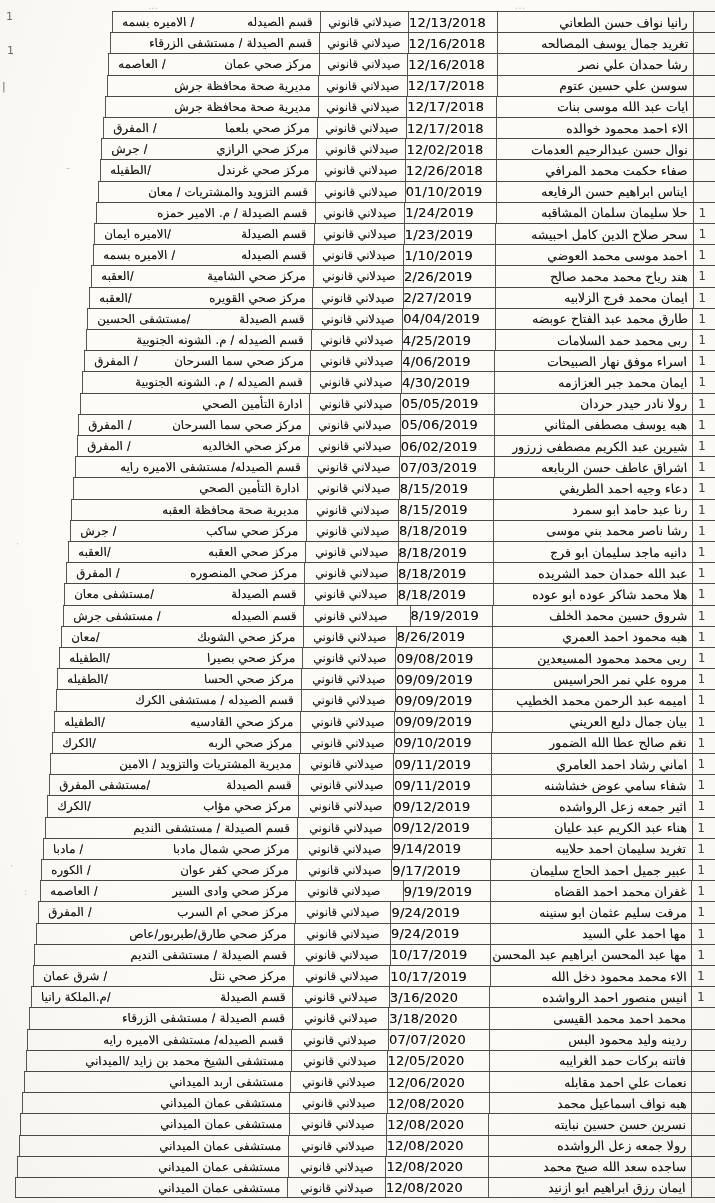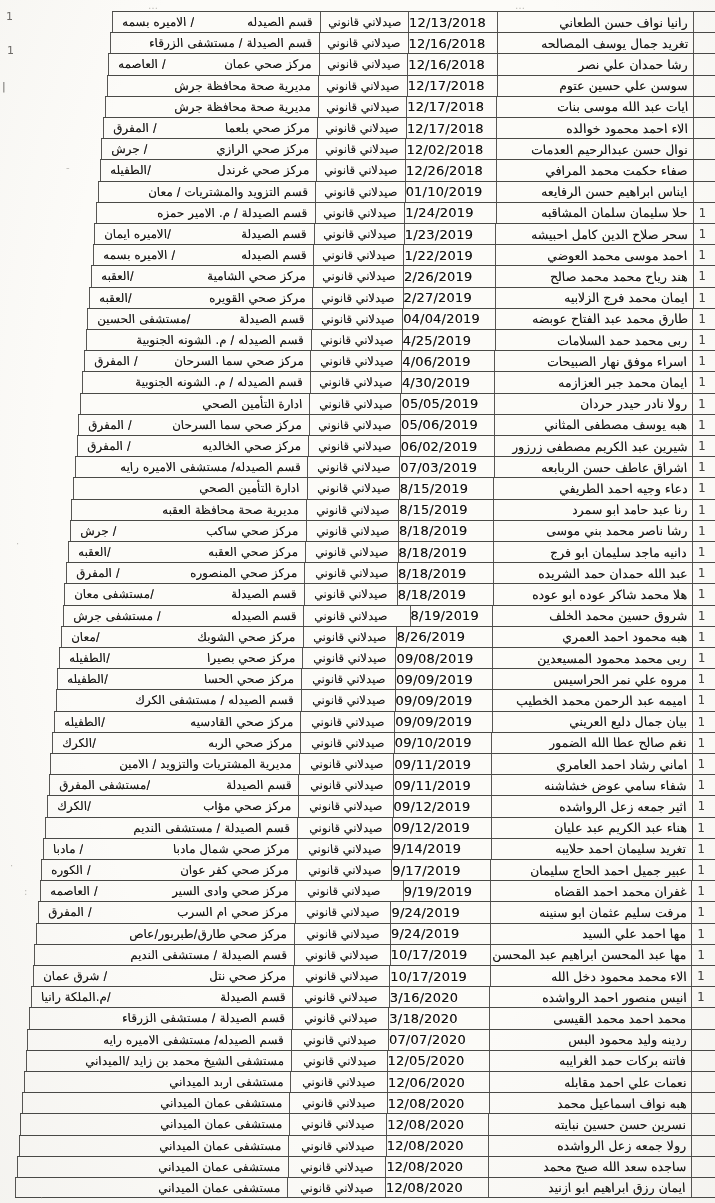--- a/index.html
+++ b/index.html
@@ -248,21 +248,21 @@
 
   <div class="row" style="top: 244.2px; left: 92.6px; width: 622.4px; height: 21.2px;">
     <div class="cell dept bl" style="left: 0px; width: 220.8px;">
       <span class="ar dept-text">قسم الصيدله</span>
       <span class="ar loc-text">/ الاميره بسمه</span>
     </div>
     <div class="cell title bl" style="left: 220.8px; width: 90px;">
       <span class="ar title-text">صيدلاني قانوني</span>
     </div>
     <div class="cell date bl" style="left: 310.8px; width: 91.8px;">
-      <span class="date-text">1/22/2019</span>
+      <span class="date-text">1/10/2019</span>
     </div>
     <div class="cell name bl br" style="left: 402.6px; width: 198.4px;">
       <span class="ar name-text">احمد موسى محمد العوضي</span>
     </div>
     <div class="cell serial" style="left: 601px; width: 21.4px;">
       <span class="serial-text">1</span>
     </div>
   </div>
 
   <div class="row" style="top: 265.4px; left: 90.8364px; width: 624.164px; height: 21.2px;">

